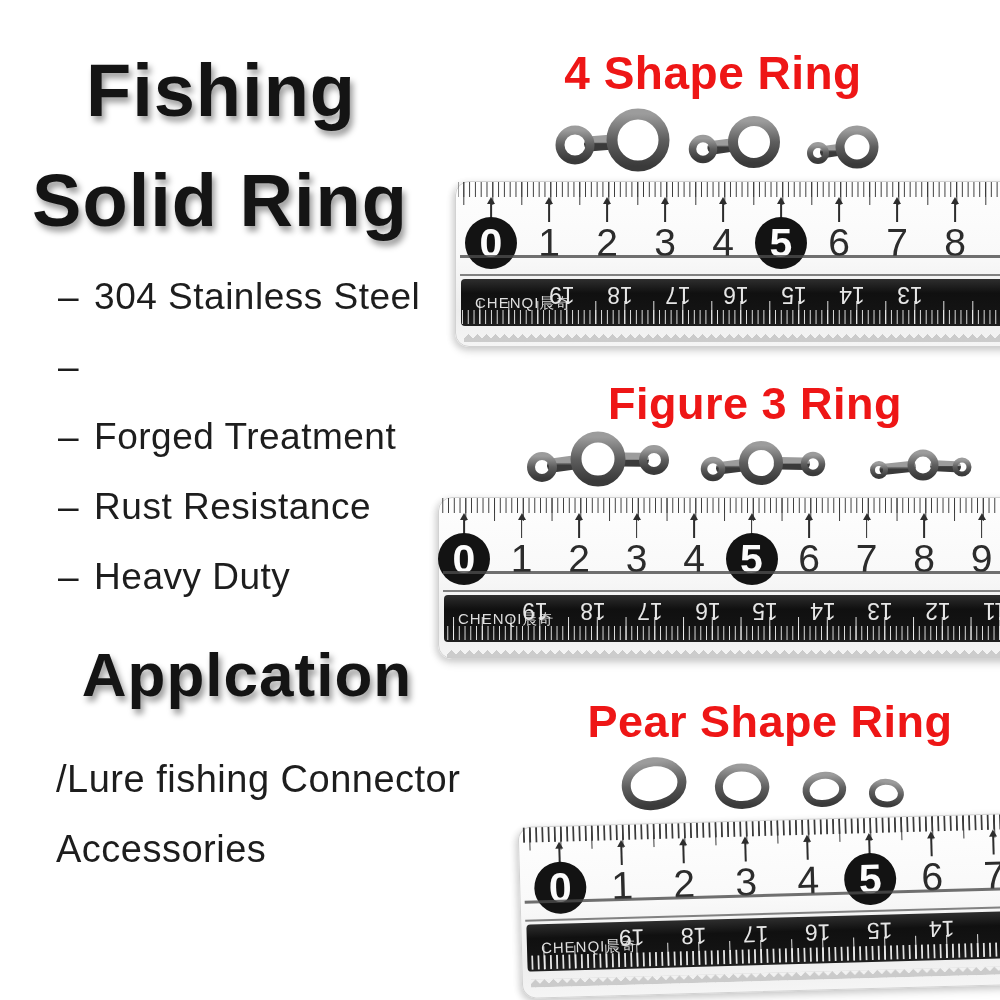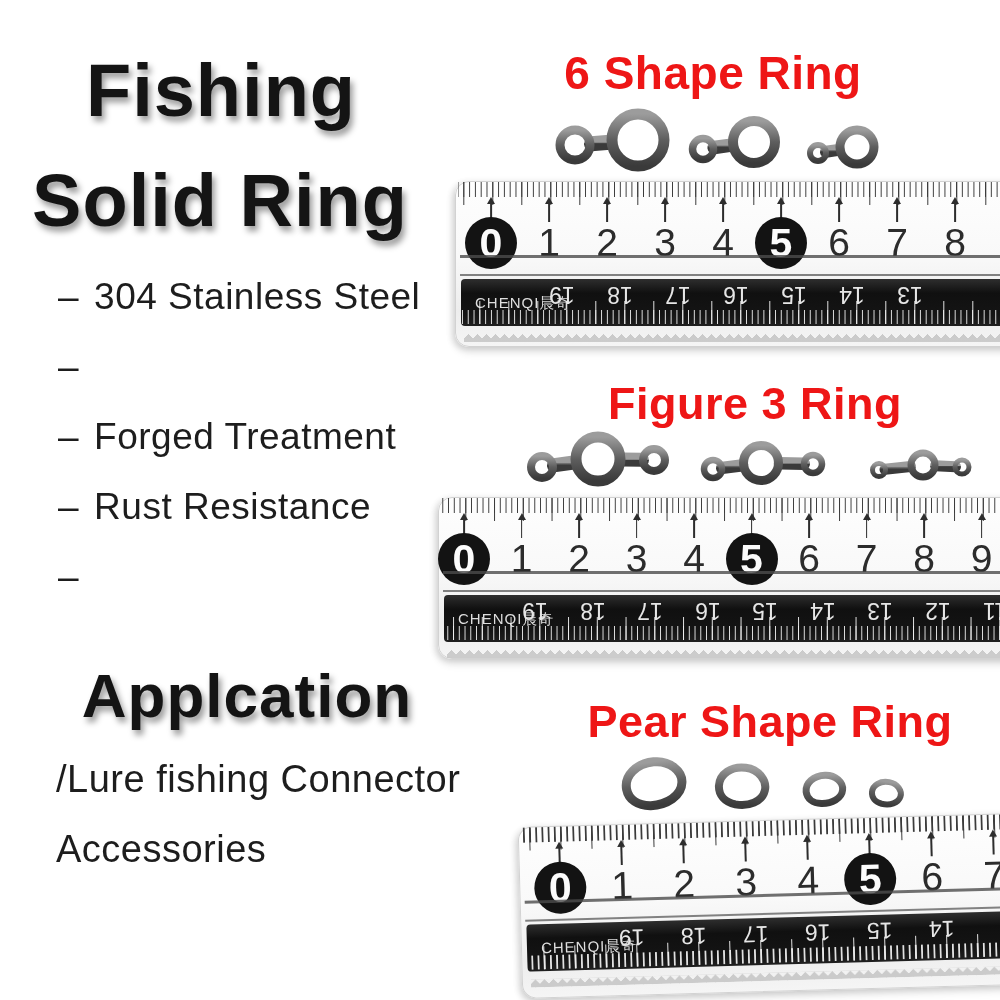--- a/index.html
+++ b/index.html
@@ -9,21 +9,21 @@
   
   .main-title-line{position:absolute;transform:translateX(-50%);font-weight:700;color:#141414;
                    font-size:74px;line-height:1;letter-spacing:1px;
                    text-shadow:3px 5px 6px rgba(0,0,0,.40);white-space:nowrap;}
   .t1{left:221px;top:54px;}
   .t2{left:220px;top:164px;}
   .features{position:absolute;left:58px;top:276px;margin:0;padding:0;list-style:none;}
   .features li{height:70px;display:flex;align-items:flex-start;font-size:37px;color:#1d1d1d;
                letter-spacing:.5px;white-space:nowrap;}
   .features .dash{margin-right:15px;}
-  .app-head{position:absolute;left:247px;top:660px;transform:translateX(-50%);margin:0;
+  .app-head{position:absolute;left:247px;top:639px;transform:translateX(-50%);margin:0;
             font-size:62px;font-weight:700;color:#141414;letter-spacing:1px;
             text-shadow:3px 5px 6px rgba(0,0,0,.40);white-space:nowrap;}
   .app-lines{position:absolute;left:56px;top:758px;}
   .app-lines div{height:70px;font-size:38px;color:#1d1d1d;letter-spacing:.5px;white-space:nowrap;}
 
   
   .sec-title{position:absolute;transform:translateX(-50%);margin:0;font-weight:700;
              white-space:nowrap;letter-spacing:.5px;}
 
   
@@ -76,31 +76,32 @@
         <li>
           <span class="dash">–</span>
           <span class="txt">Forged Treatment</span>
         </li>
         <li>
           <span class="dash">–</span>
           <span class="txt">Rust Resistance</span>
         </li>
         <li>
           <span class="dash">–</span>
+          <span class="txt">Heavy Duty</span>
         </li>
       </ul>
     <h2 class="app-head">Applcation</h2>
     <div class="app-lines">
         <div>/Lure fishing Connector</div>
         <div>Accessories</div>
       </div>
   </aside>
 
   <section>
-    <h2 class="sec-title" style="left: 713px; top: 46px; font-size: 46px; color: rgb(238, 22, 22);">6 Shape Ring</h2>
+    <h2 class="sec-title" style="left: 713px; top: 46px; font-size: 46px; color: rgb(238, 22, 22);">4 Shape Ring</h2>
     <div style="position: static;">
         <svg viewBox="535 93 365 100" width="365" height="100" class="rings-svg" style="left: 535px; top: 93px; position: absolute;">
           <defs>
             <linearGradient id="met0" x1="0" y1="0" x2="0" y2="1">
               <stop offset="0" stop-color="#9c9c9c"></stop>
               <stop offset="0.5" stop-color="#5e5e5e"></stop>
               <stop offset="1" stop-color="#3a3a3a"></stop>
             </linearGradient>
           </defs>
           <line x1="591.4482789775095" y1="143.694581033531" x2="609.5893363115744" y2="142.25481457844649" stroke="url(#met0)" stroke-width="15" stroke-linecap="round"></line>

